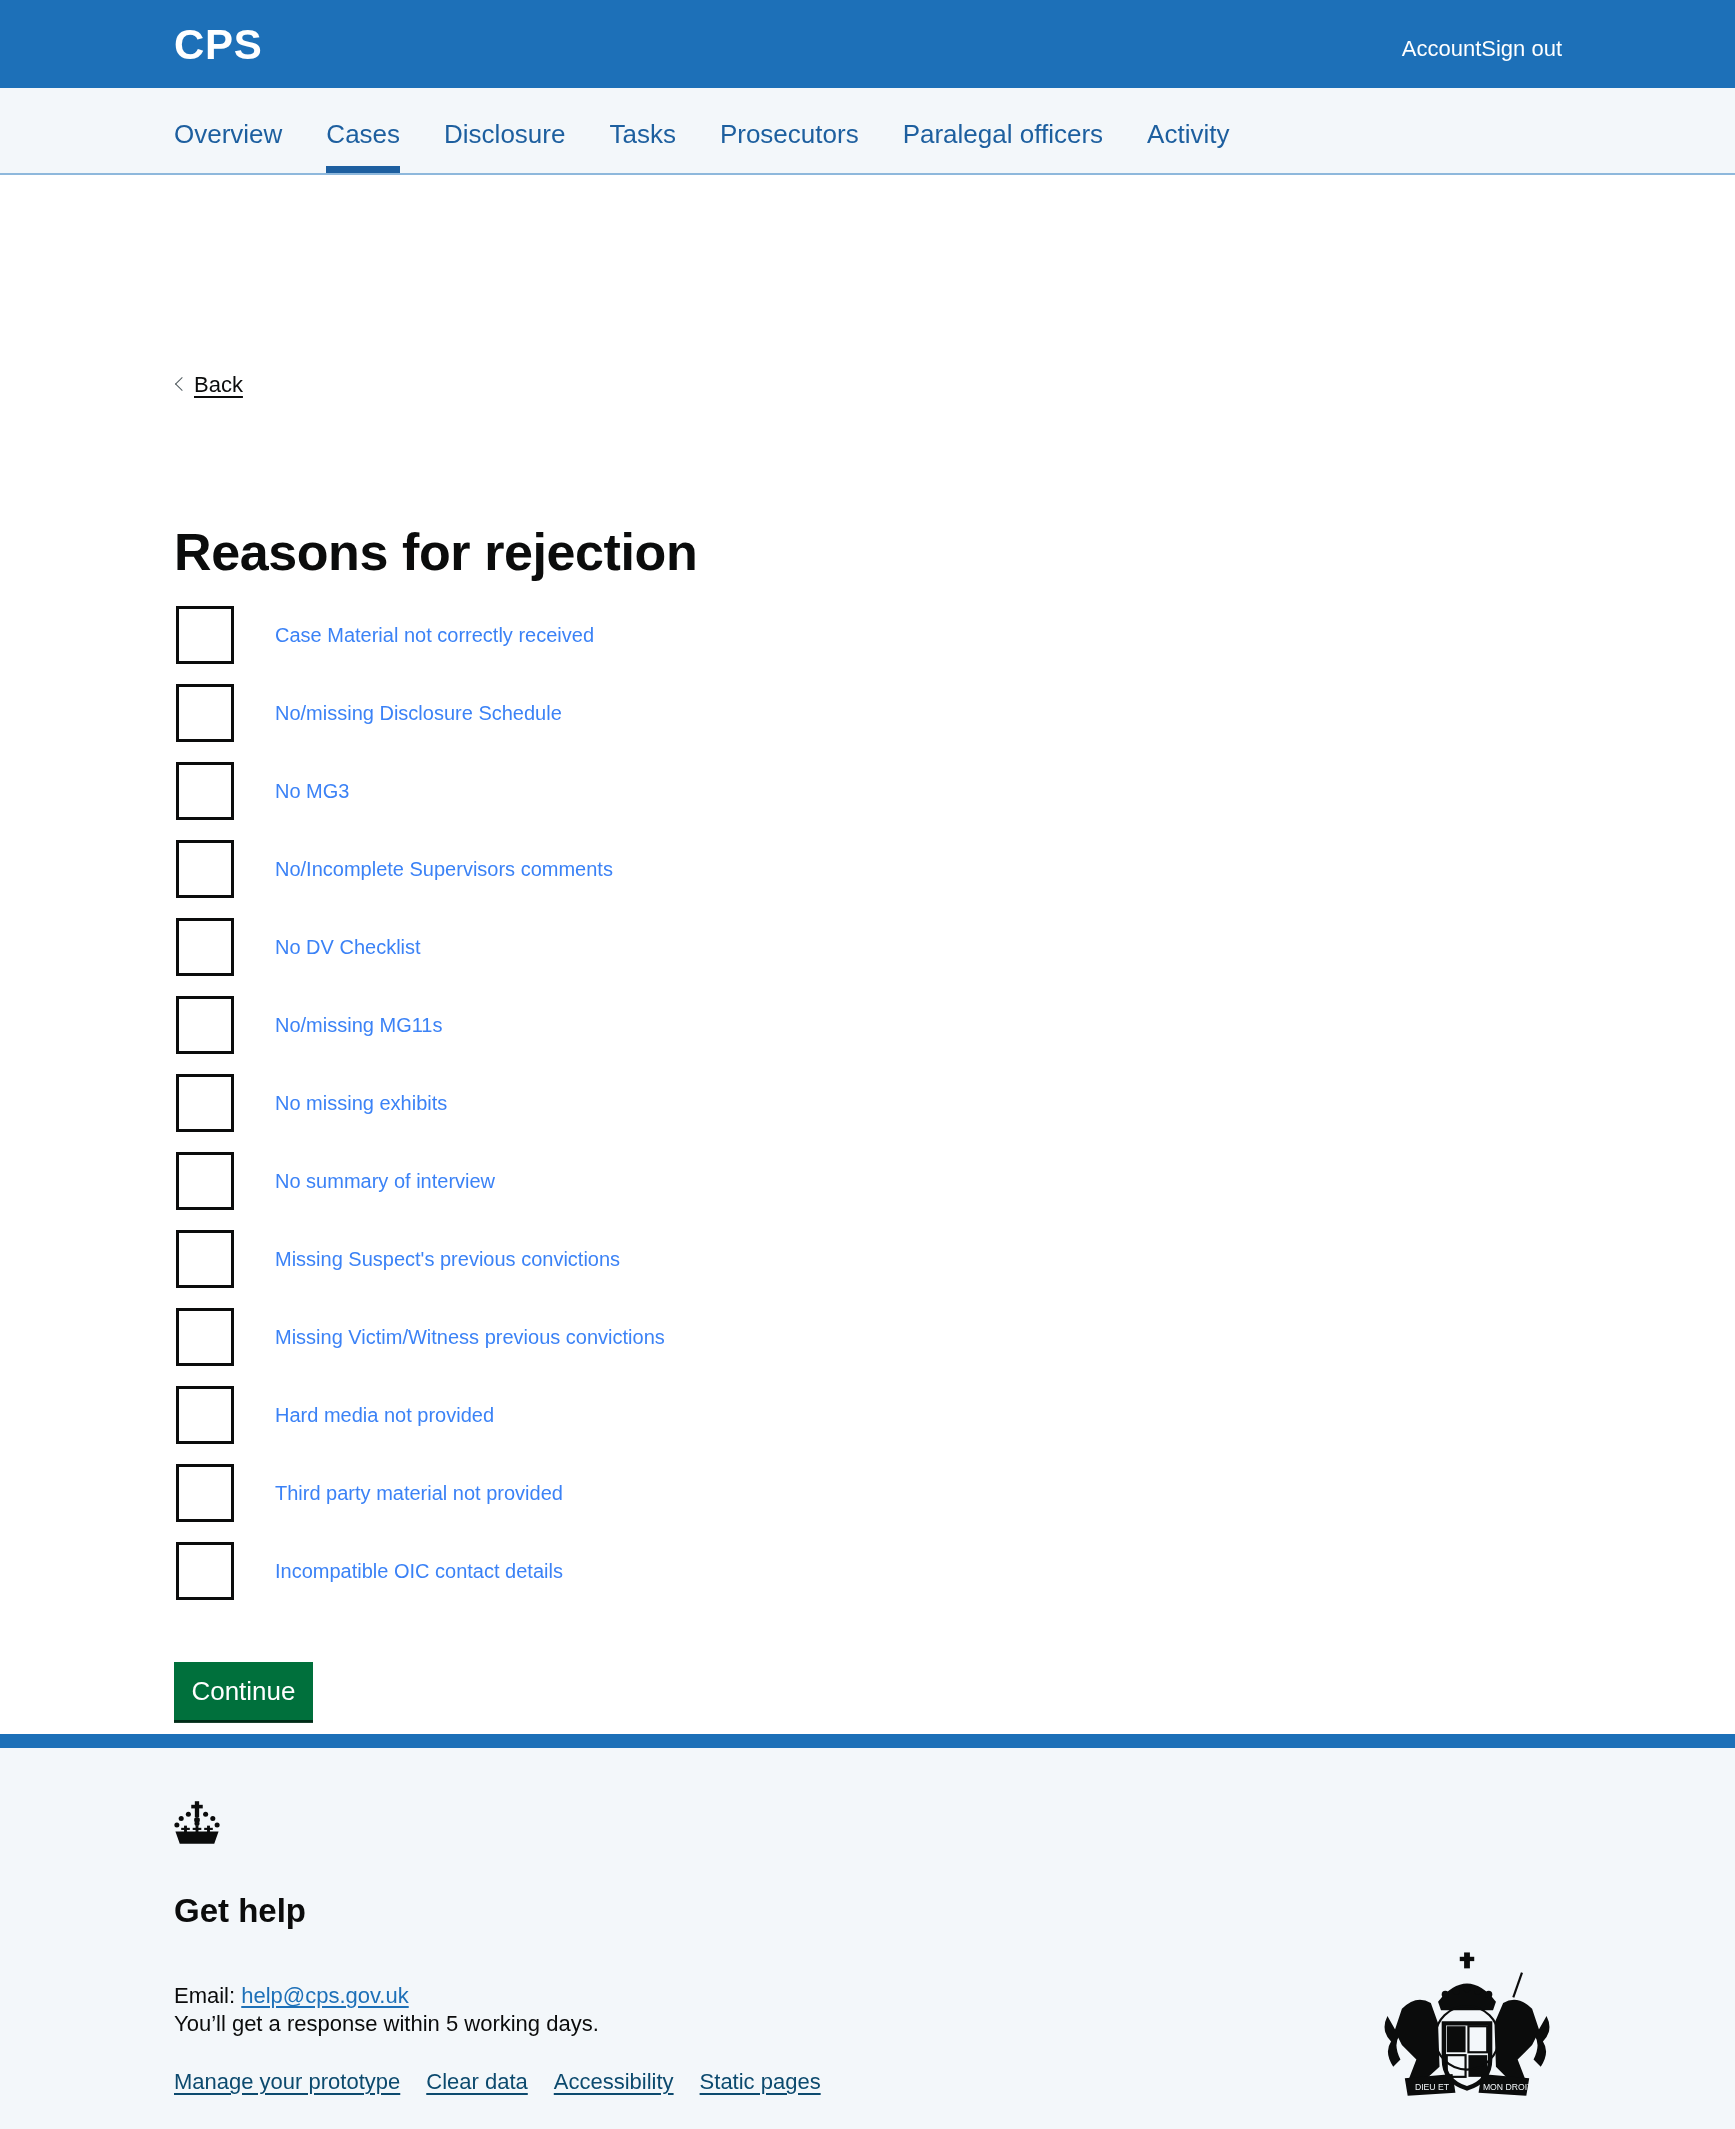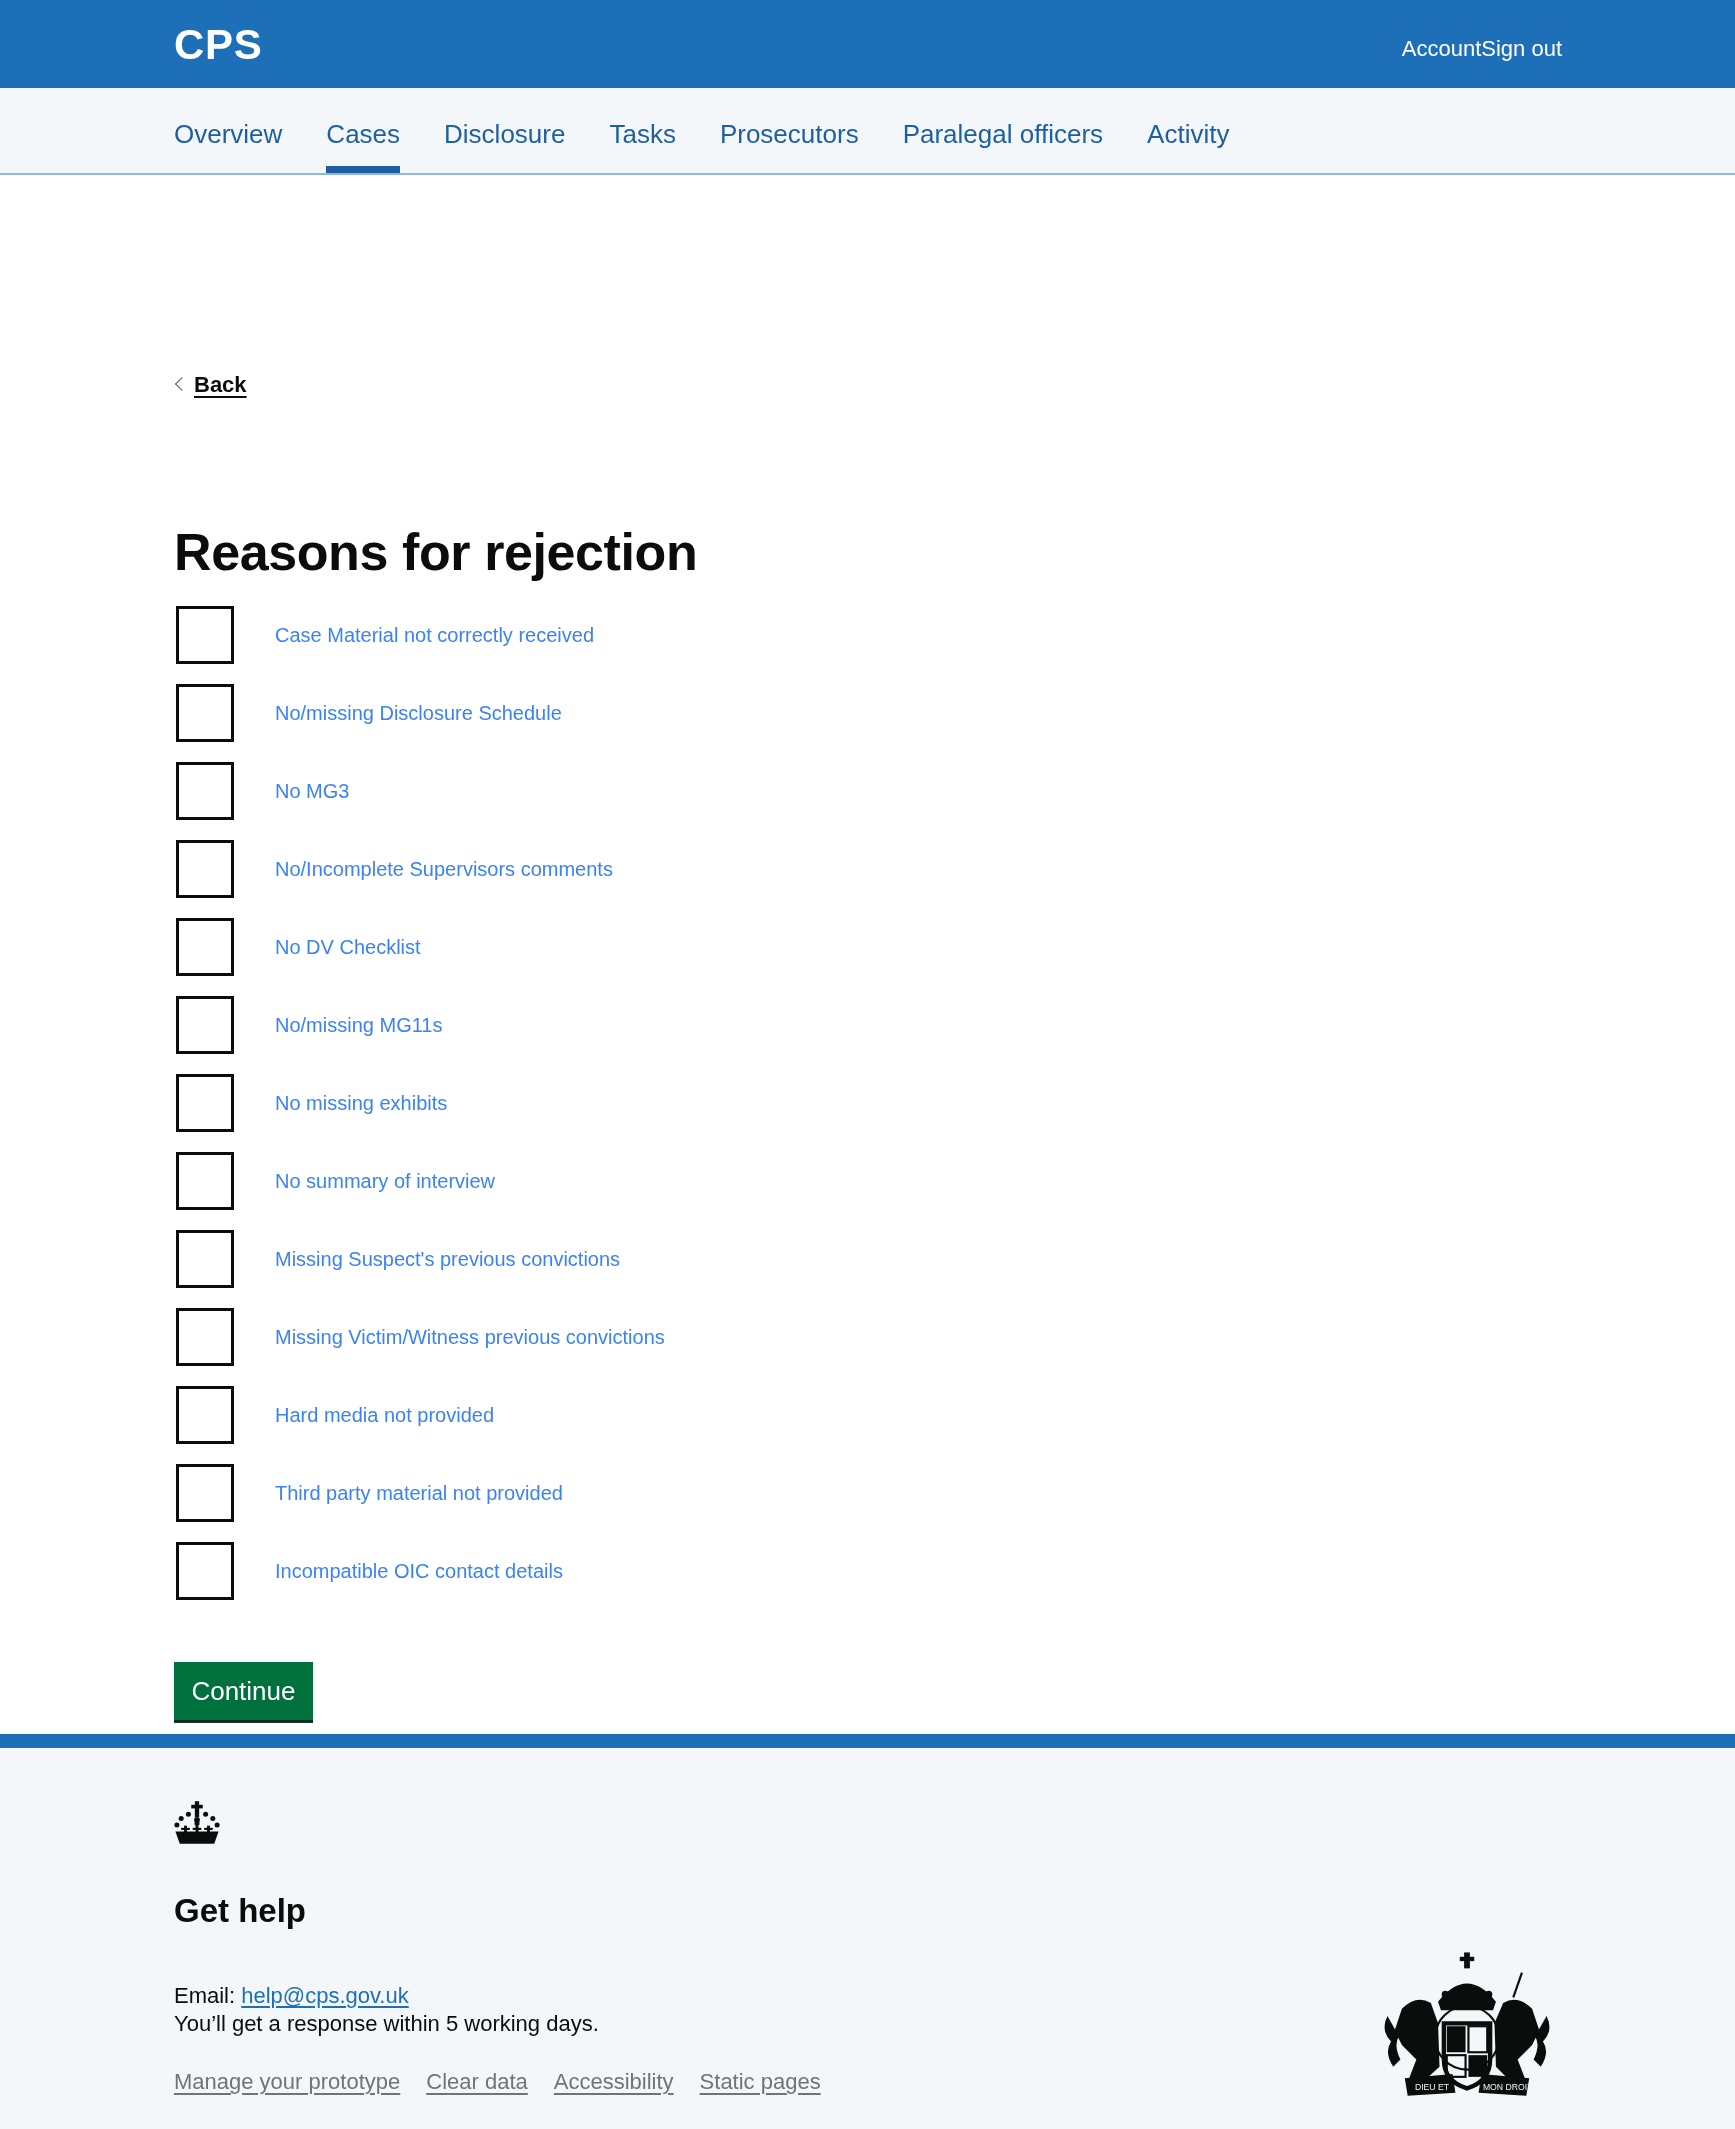--- a/index.html
+++ b/index.html
@@ -14,41 +14,41 @@
 
   
   .nav { height: 87px; background: #f3f7fa; border-bottom: 2.2px solid #8eb8dc; position: relative; }
   .nav ul { list-style: none; display: flex; position: absolute; left: 174px; top: 0; height: 85px; }
   .nav li { margin-right: 44px; position: relative; height: 85px; }
   .nav li .txt { display: inline-block; padding-top: 32px; font-size: 26px; line-height: 29px; color: #1d5f9f; white-space: nowrap; }
   .nav li.active::after { content: ""; position: absolute; left: 0; right: 0; bottom: 0; height: 7.2px; background: #1d5fa0; }
 
   
   .main { position: relative; padding-left: 174px; height: 1559px; }
-  .back-link { position: absolute; left: 174px; top: 195px; font-size: 22px; color: #0b0c0c; text-decoration: underline; text-underline-offset: 3.6px; padding-left: 20px; line-height: 29px; font-weight: bold; }
+  .back-link { position: absolute; left: 174px; top: 195px; font-size: 22px; color: #0b0c0c; text-decoration: underline; text-underline-offset: 3.6px; padding-left: 20px; line-height: 29px; }
   .back-link .chev { position: absolute; left: 2.9px; top: 9.4px; width: 10px; height: 10px; border-left: 1.4px solid #505a5f; border-bottom: 1.4px solid #505a5f; transform: rotate(45deg); }
   .caption { position: absolute; left: 174px; top: 305px; font-size: 33px; color: #505a5f; line-height: 41px; white-space: nowrap; }
   .h1 { position: absolute; left: 174px; top: 346px; font-size: 52px; font-weight: bold; line-height: 62px; color: #0b0c0c; white-space: nowrap; letter-spacing: -0.4px; }
 
   .checkboxes { position: absolute; left: 176px; top: 431px; }
   .cb-item { position: relative; height: 78px; display: flex; align-items: flex-start; }
   .cb-box { width: 58px; height: 58px; border: 3.6px solid #0b0c0c; background: #ffffff; flex: none; cursor: pointer; }
   .cb-label { margin-left: 82px - 58px; padding-left: 41px; font-size: 20px; line-height: 58px; color: #3b82f6; white-space: nowrap; cursor: pointer; }
 
   .continue-btn { position: absolute; left: 174px; top: 1487px; height: 58px; padding: 0 17.4px; background: #00703c; color: #ffffff; font-size: 26px; line-height: 55px; border: none; box-shadow: 0 2.9px 0 #002d18; font-family: "Liberation Sans", sans-serif; cursor: pointer; }
 
   
   .footer { position: relative; height: 482px; background: #f3f7fa; border-top: 14.5px solid #1d70b8; }
   .crown { position: absolute; left: 174px; top: 53px; }
   .get-help { position: absolute; left: 174px; top: 142px; font-size: 33px; font-weight: bold; line-height: 41px; }
   .help-email { position: absolute; left: 174px; top: 234px; font-size: 22px; line-height: 27.5px; }
   .help-email a { color: #1d70b8; text-decoration: underline; text-underline-offset: 2.9px; }
   .help-resp { position: absolute; left: 174px; top: 262px; font-size: 22px; line-height: 27.5px; }
   .footer-links { position: absolute; left: 174px; top: 319px; display: flex; gap: 26px; }
-  .footer-links a { font-size: 22px; color: #737373; text-decoration: underline; text-underline-offset: 3.6px; line-height: 29px; }
+  .footer-links a { font-size: 22px; color: #0c4a6e; text-decoration: underline; text-underline-offset: 3.6px; line-height: 29px; }
   .coat-wrap { position: absolute; left: 1380px; top: 203px; width: 174px; height: 149px; }
 </style>
 </head>
 <body>
 
 <header class="header">
   <a class="logo" href="#">CPS</a>
   <nav class="account-links">
     <a href="#">Account</a>
     <a href="#">Sign out</a>

